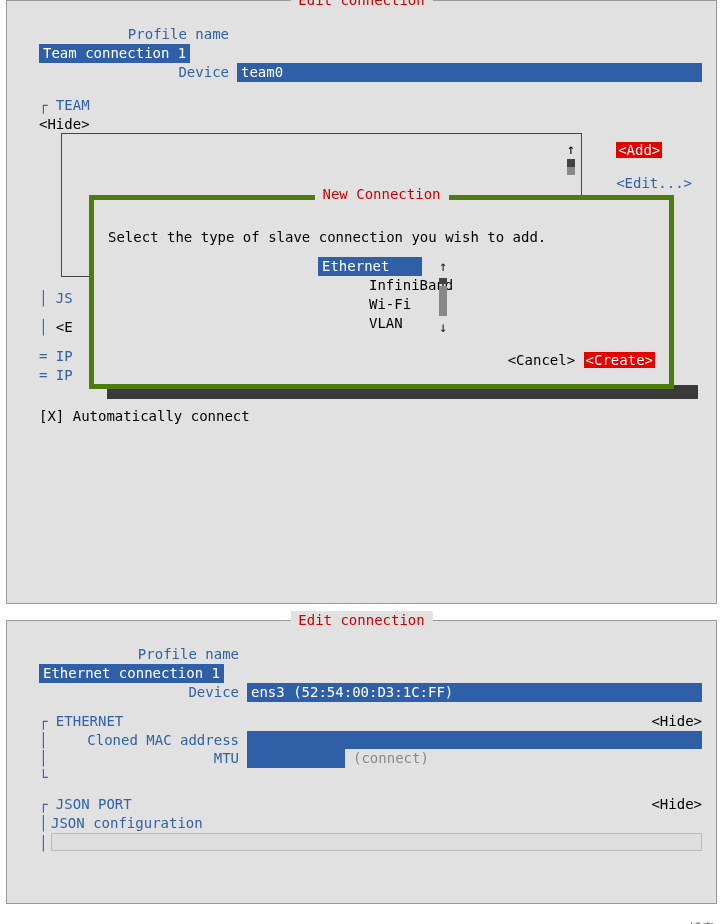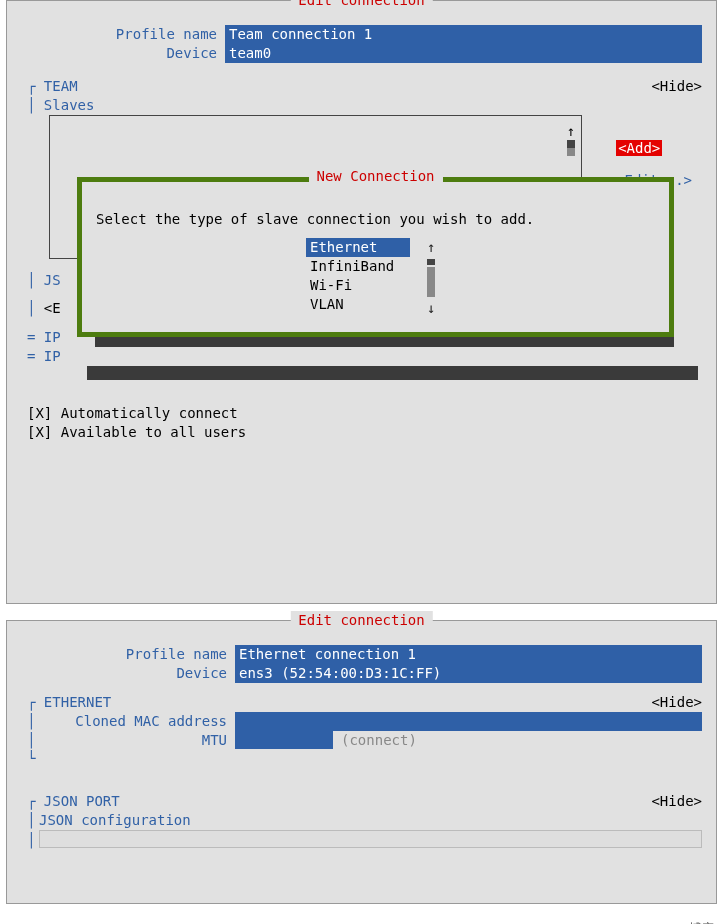--- a/index.html
+++ b/index.html
@@ -21,21 +21,21 @@
     font-family: "DejaVu Sans Mono", "Liberation Mono", monospace;
     font-size: 14px;
     line-height: 1.35;
     color: var(--fg);
   }
   .win {
     position: relative;
     background: var(--bg);
     border: 1px solid #999;
     margin: 0 6px 16px 6px;
-    padding: 10px 14px 22px 20px;
+    padding: 10px 14px 22px 32px;
   }
   .title-notch {
     position: absolute;
     top: -10px;
     left: 50%;
     transform: translateX(-50%);
     background: var(--bg);
     padding: 0 8px;
     color: var(--red);
   }
@@ -48,24 +48,24 @@
     width: 10px;
     display: flex;
     flex-direction: column;
     align-items: center;
     gap: 2px;
     color: #222;
   }
   .scroll-track { width: 8px; height: 30px; background: var(--gray); }
   
   .right { text-align: right; }
-  .flex-between { display: flex; justify-content: space-between; align-items: center; }
-  .mt6 { margin-top: 24px; }
+  .flex-between { display: flex; justify-content: space-between; align-items: flex-start; }
+  .mt6 { margin-top: 8px; }
   .mt10 { margin-top: 10px; }
-  .mt14 { margin-top: 14px; }
+  .mt14 { margin-top: 14px; flex-direction: column; }
   .shadow-strip {
     height: 14px;
     background: var(--dark-shadow);
     margin-left: 60px;
     margin-right: 4px;
   }
   .watermark {
     text-align: right;
     color: #555;
     font-family: sans-serif;
@@ -107,21 +107,21 @@
     border: 5px solid #4d7c0f;
     padding: 14px 14px 14px 14px;
   }
   .options {
     margin-left: 210px;
     margin-top: 10px;
     display: flex;
   }
   .opt-list { width: 120px; }
   .opt-sel { background: var(--blue-highlight); color: #fff; padding: 0 4px; display: inline-block; width: 96px; }
-  .opt { padding-left: 4px; }
+  .opt { padding-left: 4px; margin-left: 47px; }
   .win2-field-row {
     display: flex;
     align-items: baseline;
   }
   .win2-lbl {
     width: 200px;
     text-align: right;
     color: var(--blue);
     padding-right: 8px;
   }
@@ -146,24 +146,20 @@
     <div class="lbl" style="width:190px">Device</div>
     <div class="val-bg">team0</div>
   </div>
 
   <div class="flex-between mt14">
     <div>
       <span class="pipe">┌ </span>
       <span class="link">TEAM</span>
     </div>
     <div class="hide-link">&lt;Hide&gt;</div>
-  </div>
-  <div>
-    <span class="pipe">│ </span>
-    <span class="link">Slaves</span>
   </div>
 
   <div style="position:relative;">
     <div class="slaves-frame">
       <div class="slaves-scroll">
         <span>↑</span>
         <span style="width:8px;height:8px;background:#444;display:inline-block"></span>
         <span style="width:8px;height:8px;background:var(--gray);display:inline-block"></span>
       </div>
     </div>
@@ -183,40 +179,43 @@
             <div class="opt">Wi-Fi</div>
             <div class="opt">VLAN</div>
           </div>
           <div class="scroll-col">
             <span>↑</span>
             <span style="width:8px;height:6px;background:#444;display:inline-block"></span>
             <span class="scroll-track"></span>
             <span>↓</span>
           </div>
         </div>
+        <div class="right mt14">
+          <span>&lt;Cancel&gt;</span>
+          <span class="red-btn">&lt;Create&gt;</span>
+        </div>
       </div>
       <div style="height:10px;background:var(--dark-shadow);margin-left:18px;margin-top:0"></div>
     </div>
   </div>
 
   <div style="margin-top:12px">
     <span class="pipe">│ </span>
     <span class="link">JS</span>
   </div>
   <div class="mt10">
     <span class="pipe">│ </span>
     <span>&lt;E</span>
   </div>
   <div class="mt10"><span class="eq">= IP</span></div>
   <div><span class="eq">= IP</span></div>
 
   <div class="shadow-strip"></div>
 
   <div class="mt6">[X] Automatically connect</div>
-  <div>[X] Available to all users</div>
 
 </div>
 
 <div class="win" style="min-height:250px;">
   <div class="title-notch">Edit connection</div>
 
   <div class="win2-field-row mt14">
     <div class="win2-lbl">Profile name</div>
     <div class="input-blue" style="flex:1">Ethernet connection 1</div>
   </div>

